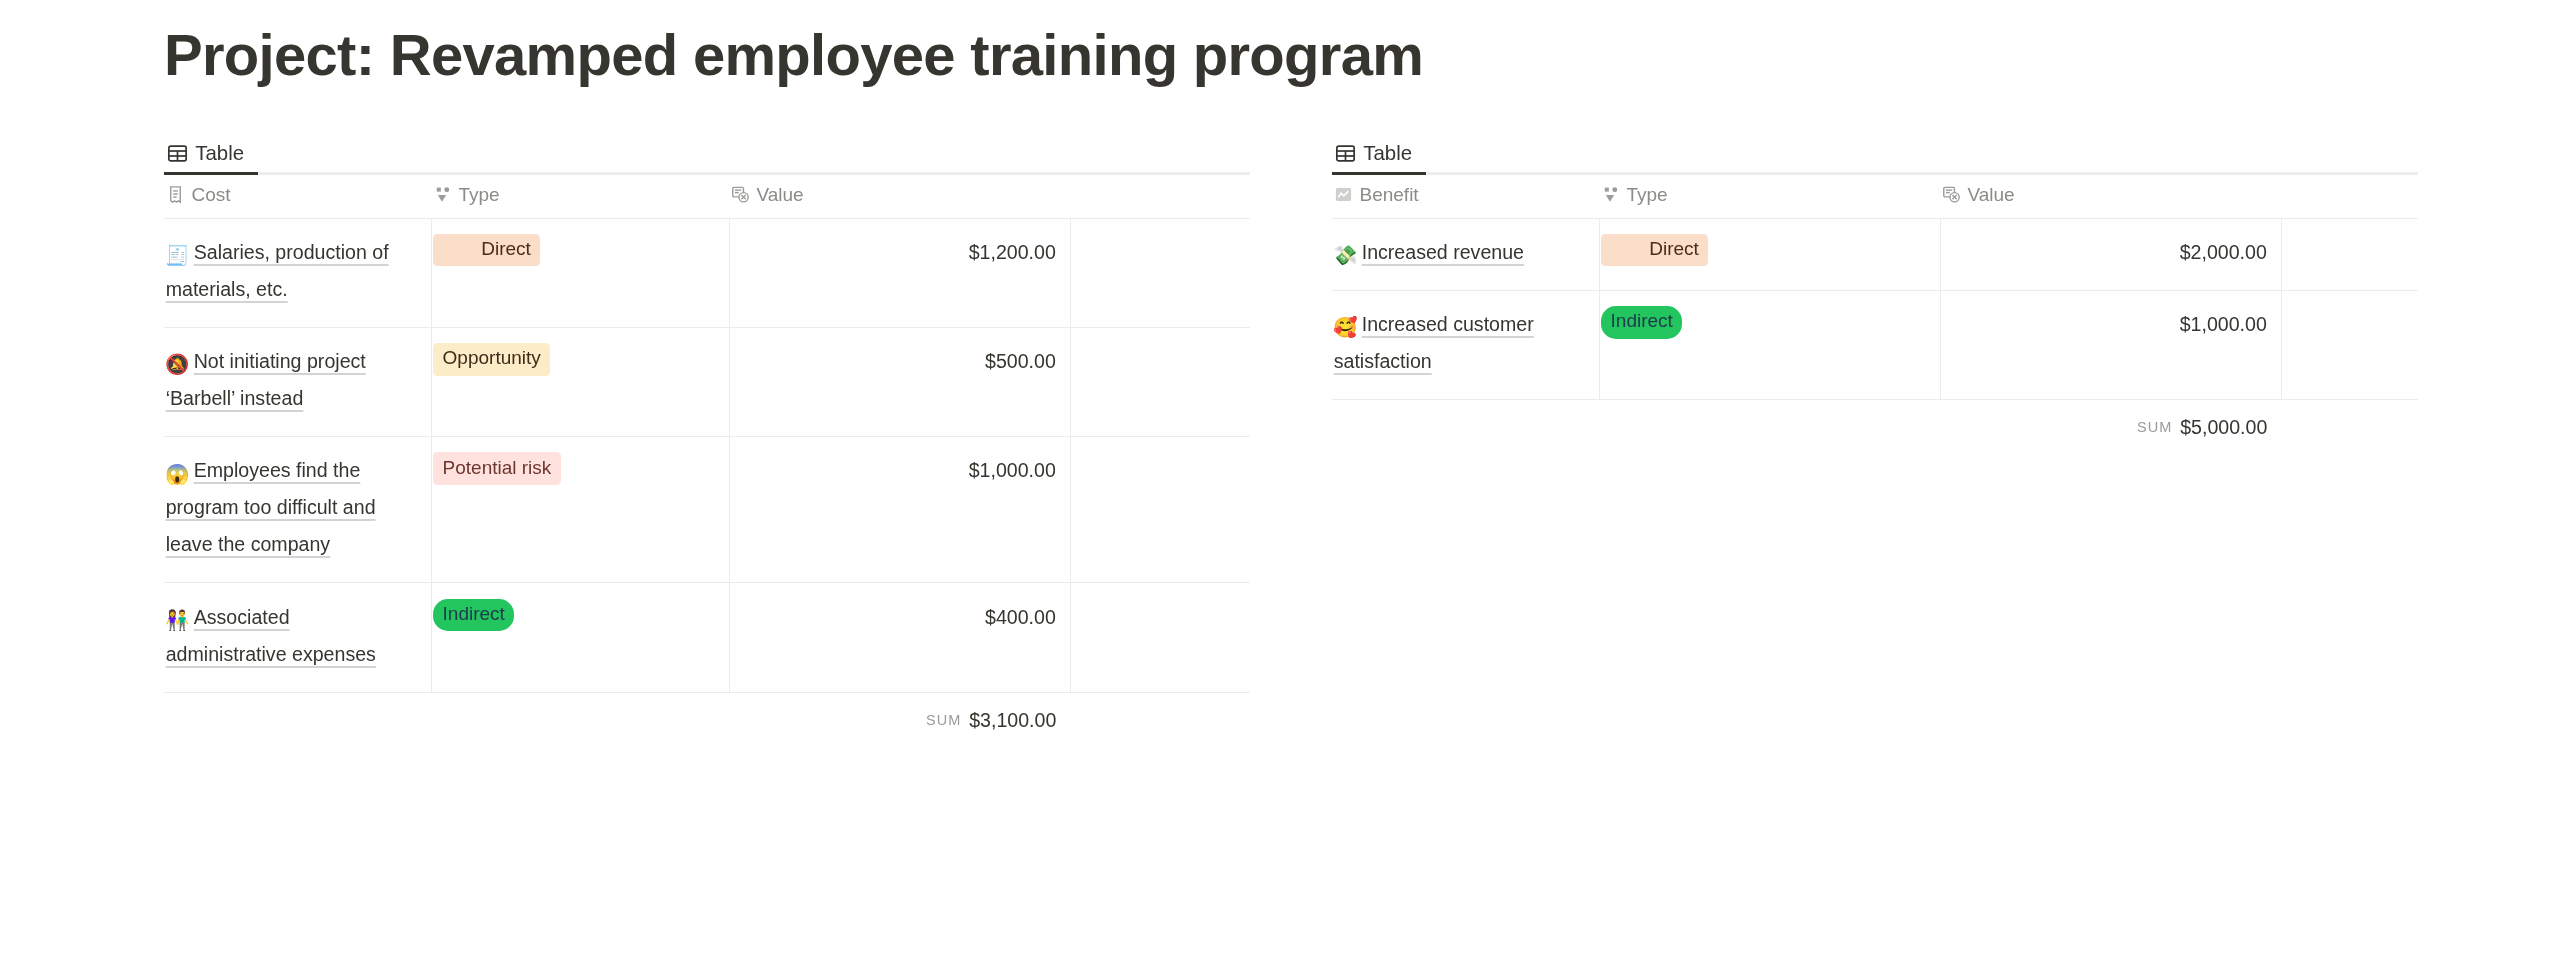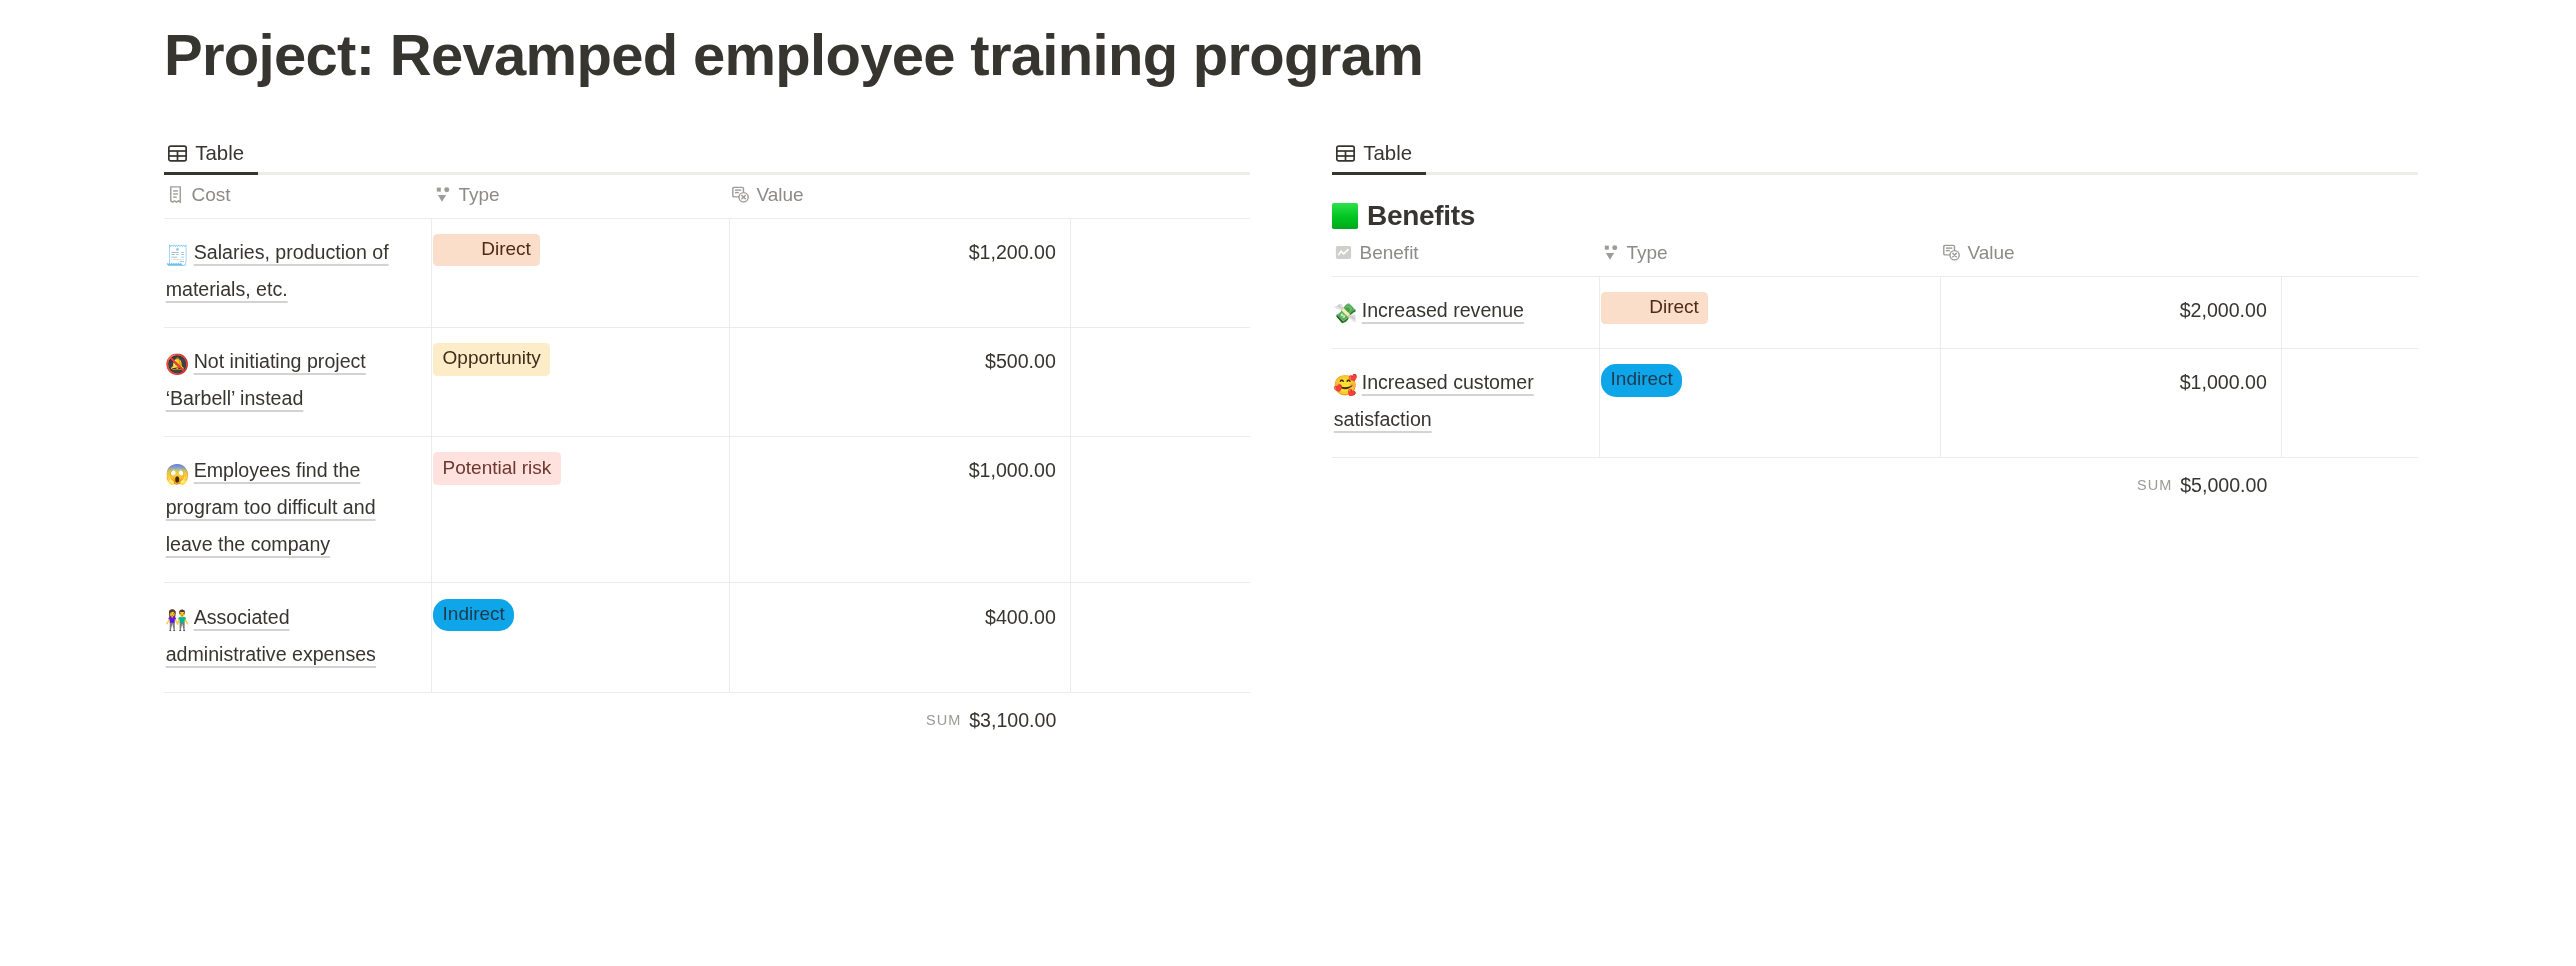--- a/index.html
+++ b/index.html
@@ -192,21 +192,21 @@
     display: inline-block;
     border-radius: 4.3px;
     padding: 3.4px 9.4px 5.1px 9.4px;
     font-size: 19px;
     line-height: 24px;
     white-space: nowrap;
   }
   .tag.orange { background:#fadec9; color:#4a2c18;padding-left:48px; }
   .tag.yellow { background:#fdecc8; color:#402c1b; }
   .tag.red    { background:#ffe2dd; color:#6e3630; }
-  .tag.blue   { background:#0ea5e9; color:#1f3a4d;border-radius:15px; }
+  .tag.blue   { background:#22c55e; color:#1f3a4d;border-radius:15px; }
   .tag.pink   { background:#f5e0e9; color:#4c2337; }
 
   .cell-value {
     display: block;
     text-align: right;
     font-size: 19.6px;
     line-height: 37px;
     color: #37352f;
     padding-right: 1.7px;
   }
@@ -395,24 +395,20 @@
               <line x1="1.4" y1="6.1" x2="14.6" y2="6.1"></line>
               <line x1="1.4" y1="9.9" x2="14.6" y2="9.9"></line>
               <line x1="8" y1="6.1" x2="8" y2="13.6"></line>
             </svg>
           </span>
           <span class="tab-label">Table</span>
         </div>
         <div class="viewbar-underline"></div>
       </div>
 
-      <div class="db-title">
-        <span class="db-emoji green"></span>
-        <span>Benefits</span>
-      </div>
 
       <table class="db">
         <colgroup>
           <col style="width:267px">
           <col style="width:341px">
           <col style="width:341px">
           <col style="width:137px">
         </colgroup>
         <thead>
           <tr>

